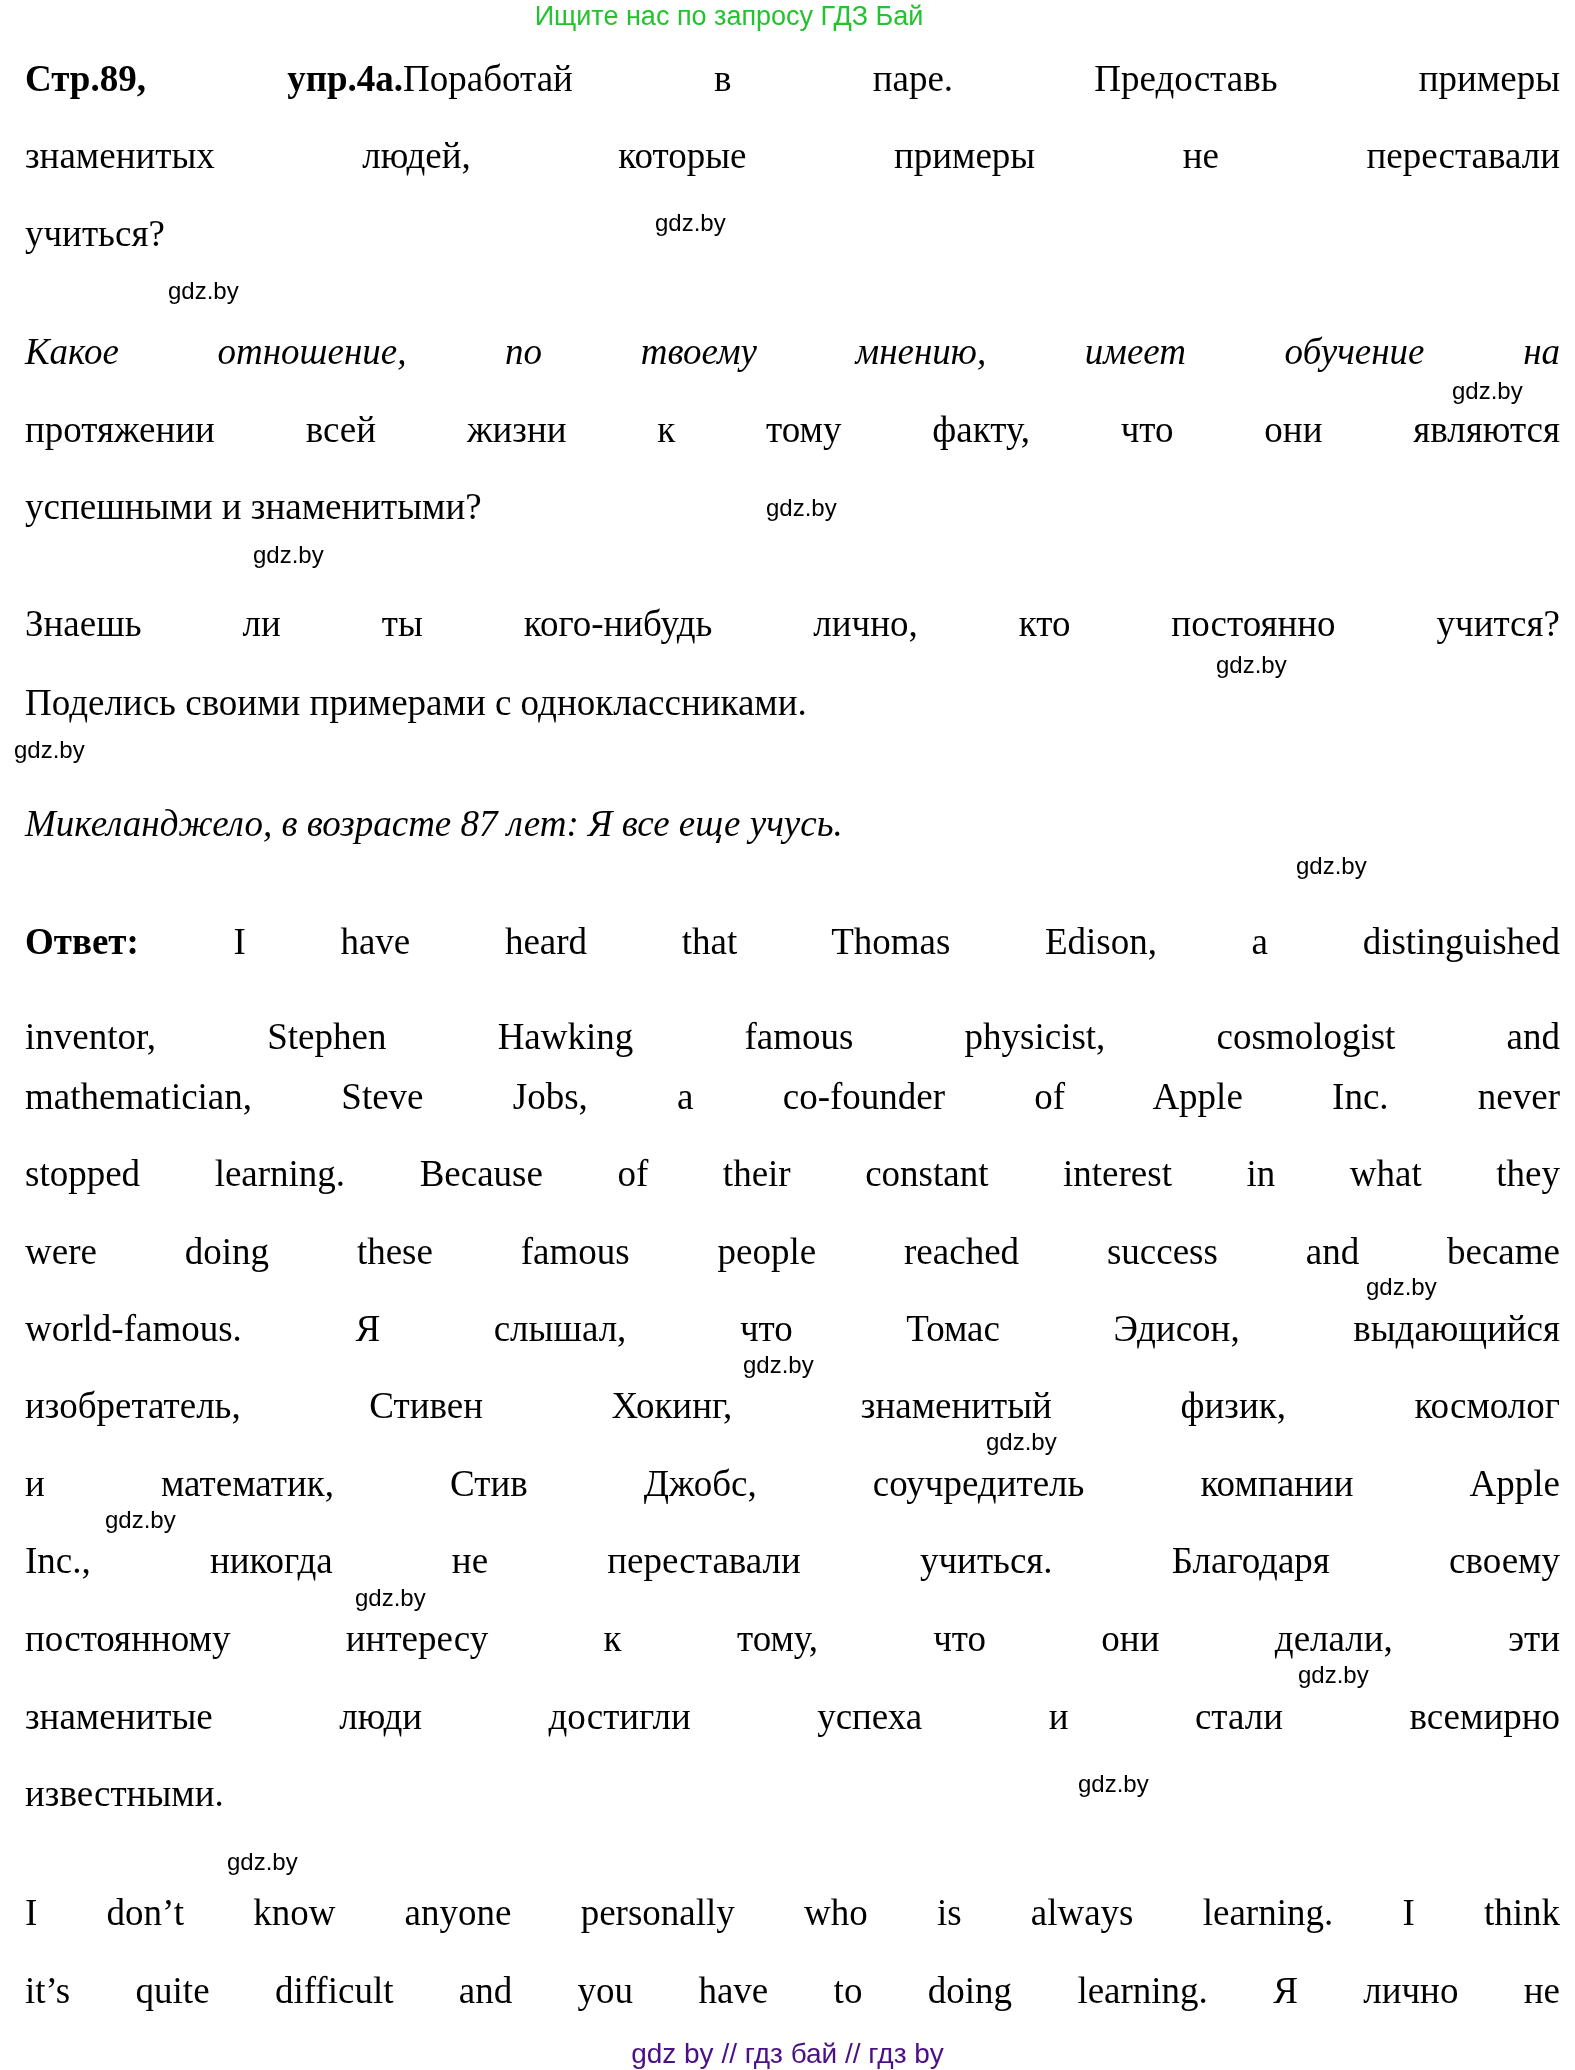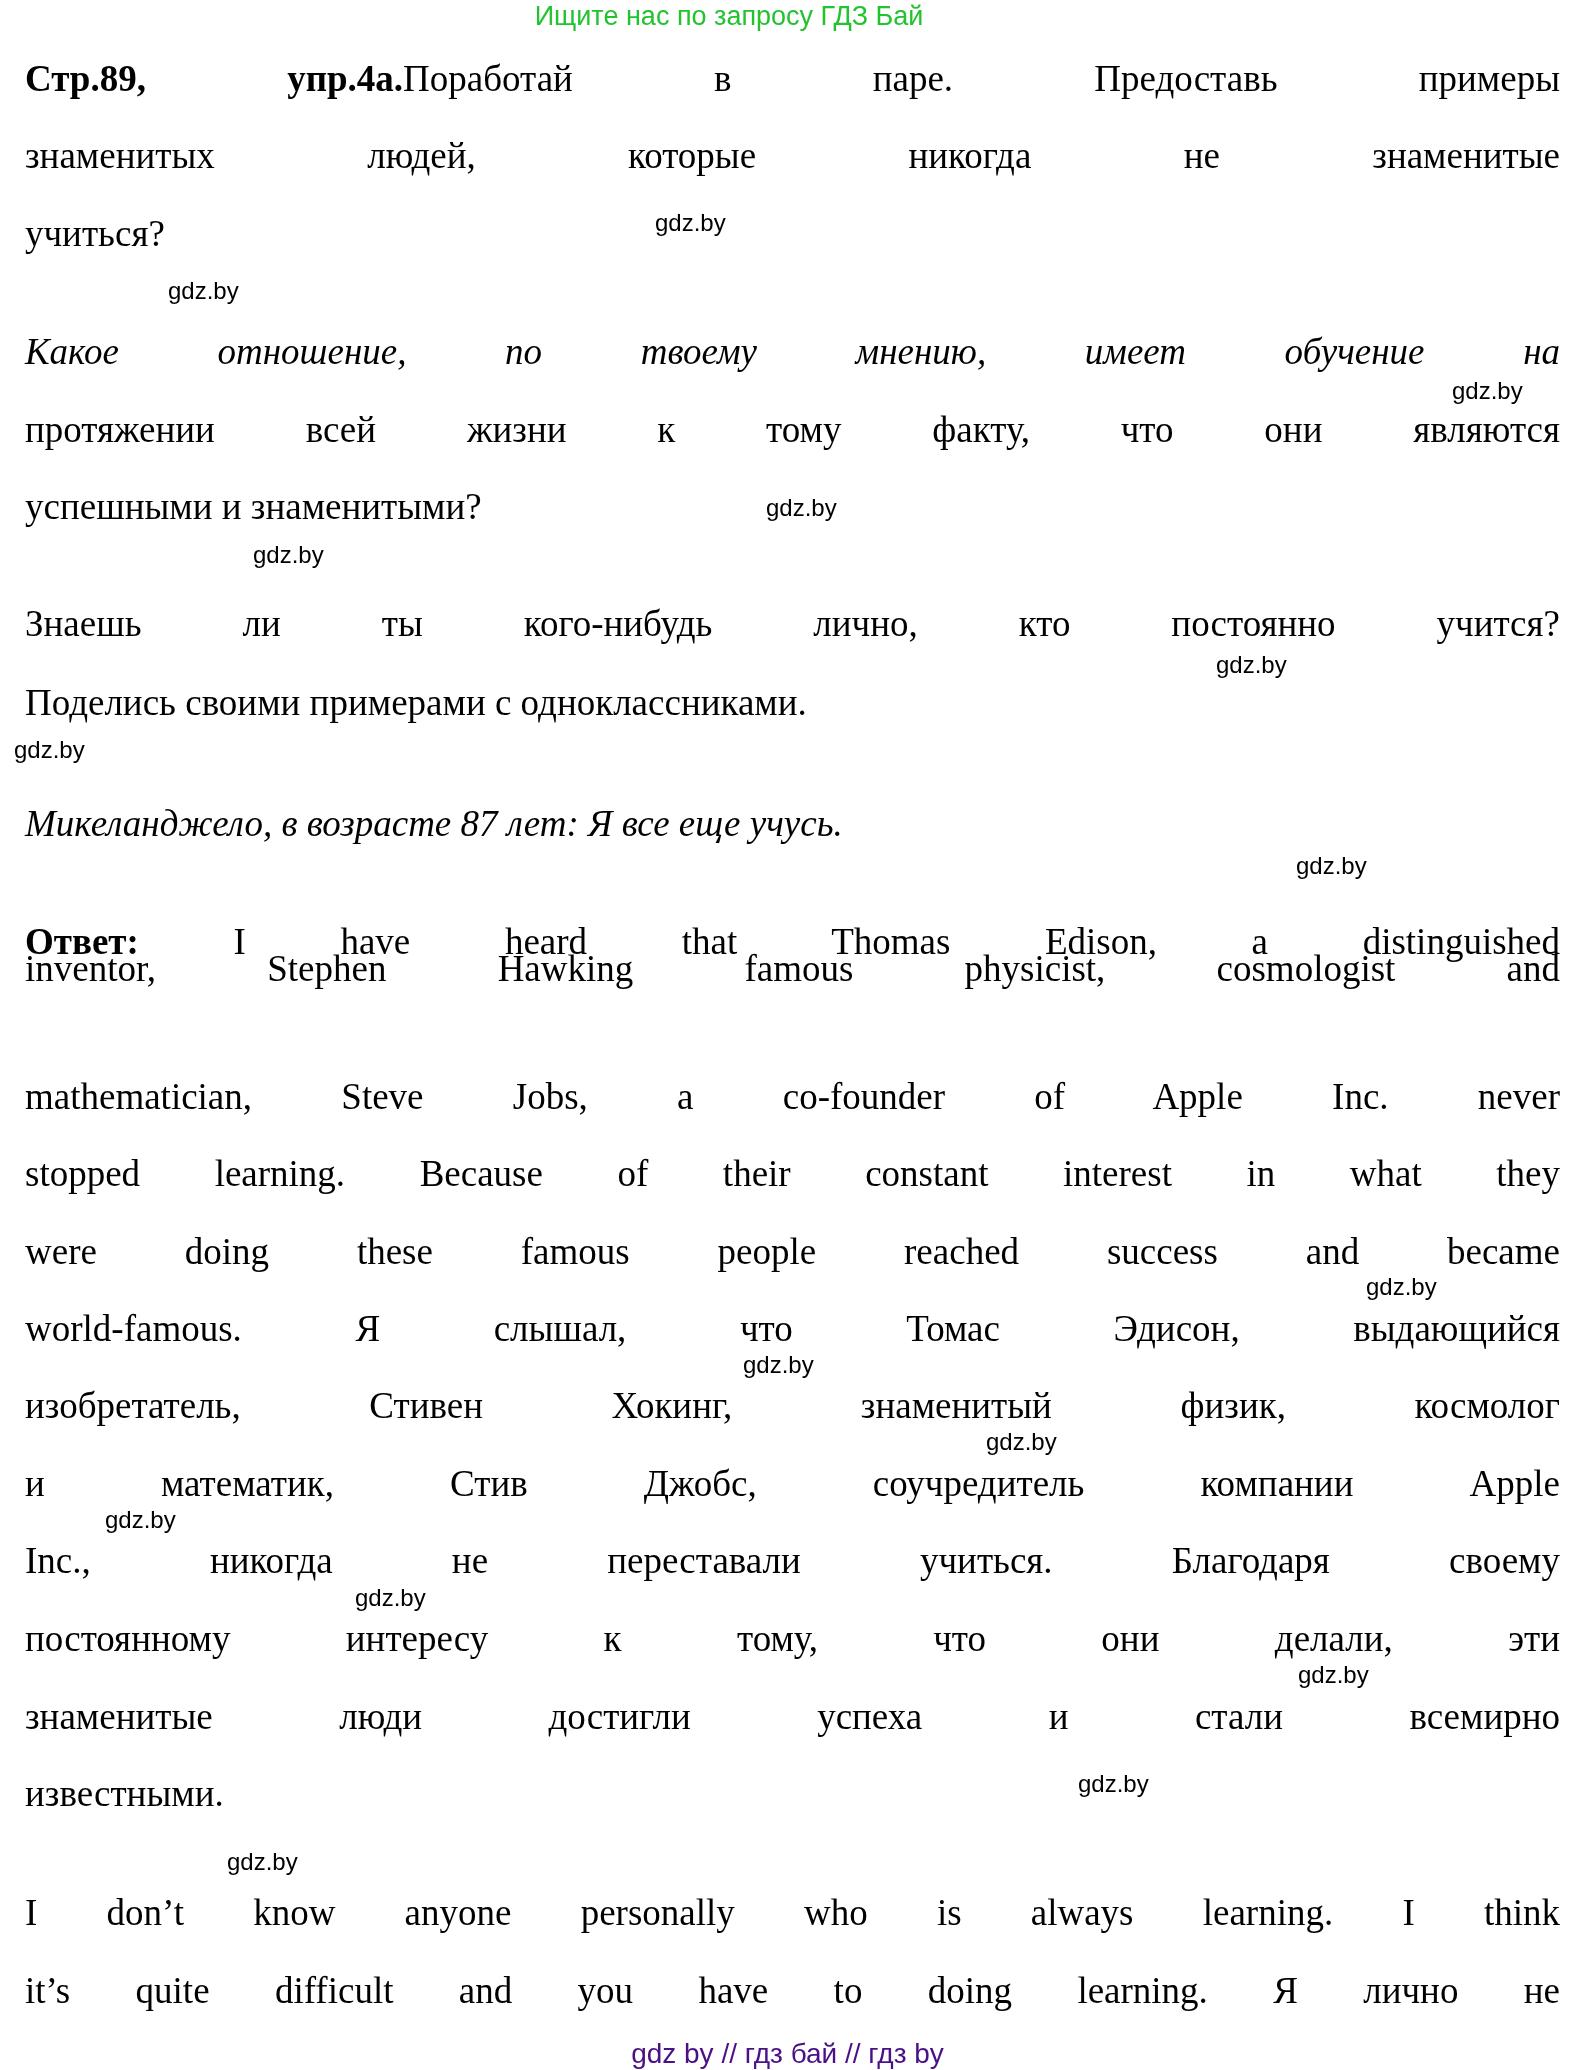--- a/index.html
+++ b/index.html
@@ -11,34 +11,34 @@
   .it { font-style:italic; }
   .wm { position:absolute; font-family:Liberation Sans, sans-serif; font-size:24px; line-height:30px; color:#000; }
   .footer { position:absolute; top:2038px; left:0; width:1575px; text-align:center; font-family:"Liberation Sans", sans-serif; font-size:28px; line-height:32px; color:#4b0f86; }
 </style>
 </head>
 <body>
 
 <div class="top-banner">Ищите нас по запросу ГДЗ Бай</div>
 
 <div class="line" style="top:49px;"><span class="b">Стр.89, упр.4а.</span><span>Поработай в паре. Предоставь примеры</span></div>
-<div class="line" style="top:126px;">знаменитых людей, которые никогда не знаменитые</div>
+<div class="line" style="top:126px;">знаменитых людей, которые примеры не переставали</div>
 <div class="line left" style="top:204px;">учиться?</div>
 
 <div class="line" style="top:322px;font-style:italic;">Какое отношение, по твоему мнению, имеет обучение на</div>
 <div class="line" style="top:400px;">протяжении всей жизни к тому факту, что они являются</div>
 <div class="line left" style="top:477px;">успешными и знаменитыми?</div>
 
 <div class="line" style="top:594px;">Знаешь ли ты кого-нибудь лично, кто постоянно учится?</div>
 <div class="line left" style="top:673px;">Поделись своими примерами с одноклассниками.</div>
 
 <div class="line left it" style="top:794px;">Микеланджело, в возрасте 87 лет: Я все еще учусь.</div>
 
 <div class="line" style="top:912px;"><span class="b">Ответ:</span> <span>I have heard that Thomas Edison, a distinguished</span></div>
-<div class="line" style="top:939px;">inventor, Stephen Hawking famous physicist, cosmologist and</div>
+<div class="line" style="top:1007px;">inventor, Stephen Hawking famous physicist, cosmologist and</div>
 <div class="line" style="top:1067px;">mathematician, Steve Jobs, a co-founder of Apple Inc. never</div>
 <div class="line" style="top:1144px;">stopped learning. Because of their constant interest in what they</div>
 <div class="line" style="top:1222px;">were doing these famous people reached success and became</div>
 <div class="line" style="top:1299px;">world-famous. Я слышал, что Томас Эдисон, выдающийся</div>
 <div class="line" style="top:1376px;">изобретатель, Стивен Хокинг, знаменитый физик, космолог</div>
 <div class="line" style="top:1454px;">и математик, Стив Джобс, соучредитель компании Apple</div>
 <div class="line" style="top:1531px;">Inc., никогда не переставали учиться. Благодаря своему</div>
 <div class="line" style="top:1609px;">постоянному интересу к тому, что они делали, эти</div>
 <div class="line" style="top:1687px;">знаменитые люди достигли успеха и стали всемирно</div>
 <div class="line left" style="top:1764px;">известными.</div>

